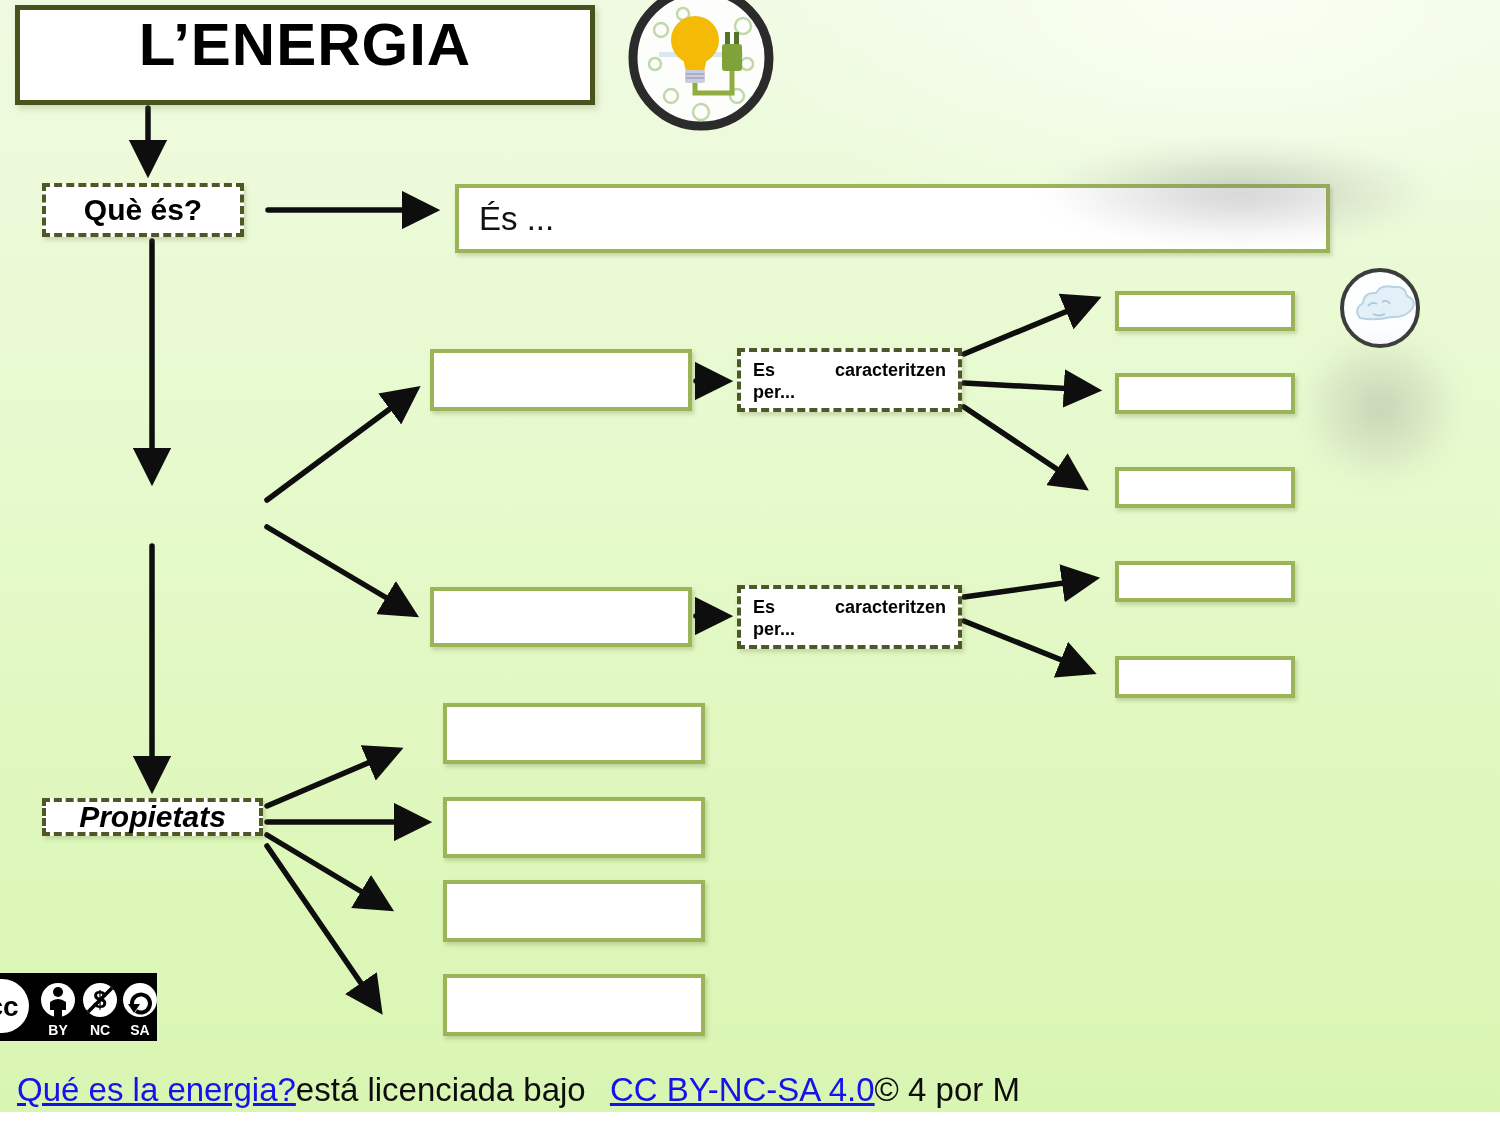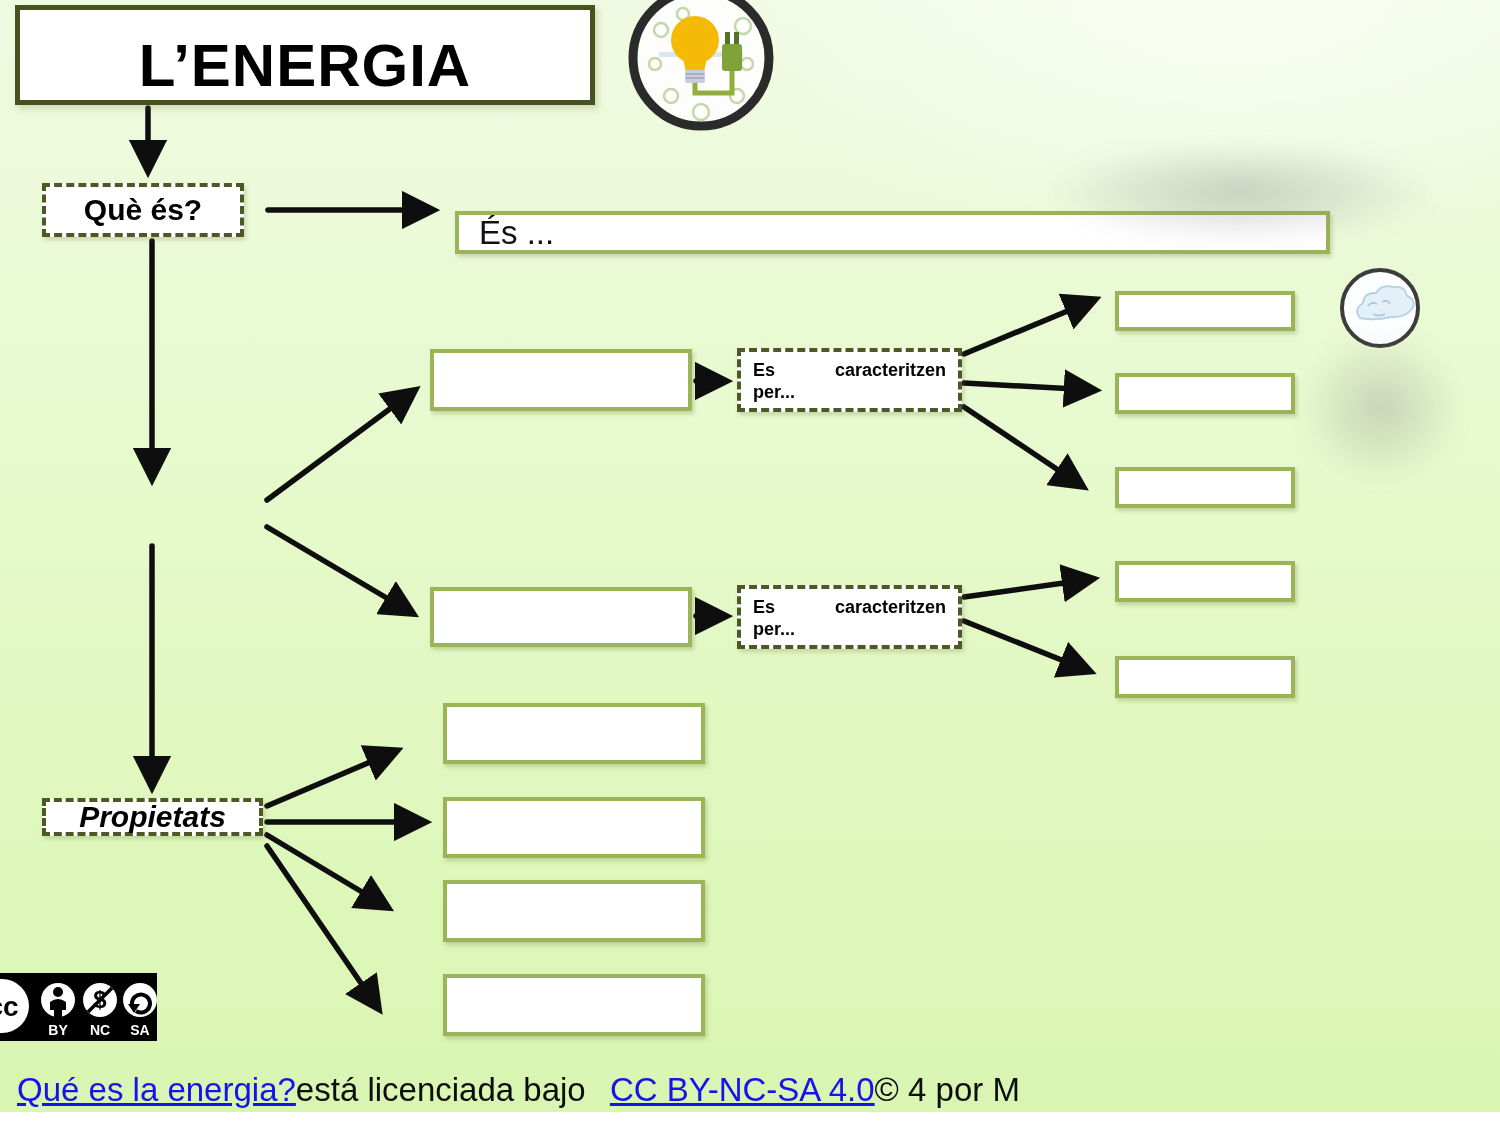--- a/index.html
+++ b/index.html
@@ -9,36 +9,36 @@
     background:
       radial-gradient(900px 420px at 82% 0%, rgba(250,255,245,.9) 0%, rgba(250,255,245,0) 60%),
       linear-gradient(to bottom,#f0fae2 0%,#e8fad0 35%,#ddf7b9 80%,#d9f5b2 100%);
   }
   .arrows{position:absolute;left:0;top:0;z-index:5;pointer-events:none;}
   .arrows line{stroke:#0e0e0e;stroke-width:5.5;stroke-linecap:round;}
 
   .title-box{
     position:absolute;left:15px;top:5px;width:580px;height:100px;z-index:6;
     background:#fff;border:5px solid #47521f;box-sizing:border-box;
-    display:flex;align-items:flex-end;justify-content:center;
+    display:flex;align-items:flex-start;justify-content:center;
     box-shadow:3px 4px 6px rgba(110,125,60,.25);
   }
   .title-box span{font-weight:bold;font-size:60px;color:#000;letter-spacing:1px;}
 
   .node{
     position:absolute;background:#fff;border:4px dashed #4d5826;box-sizing:border-box;z-index:6;
     display:flex;align-items:center;justify-content:center;
     box-shadow:2px 3px 4px rgba(110,125,60,.25);
   }
   .node span{font-weight:bold;font-size:30px;color:#000;}
 
   .answer-box{
-    position:absolute;left:455px;top:184px;width:875px;height:43px;z-index:4;
+    position:absolute;left:455px;top:184px;width:875px;height:69px;z-index:4;
     background:#fff;border:4px solid #9bb457;box-sizing:border-box;
-    display:flex;align-items:center;box-shadow:2px 3px 4px rgba(110,125,60,.28);margin-top:27px;
+    display:flex;align-items:center;box-shadow:2px 3px 4px rgba(110,125,60,.28);
   }
   .answer-box span{font-size:33px;color:#111;padding-left:20px;}
 
   .blank{
     position:absolute;background:#fff;border:4px solid #9bb457;box-sizing:border-box;z-index:4;
     box-shadow:2px 3px 4px rgba(110,125,60,.3);
   }
 
   .carac{
     position:absolute;width:225px;height:64px;background:#fff;z-index:6;

